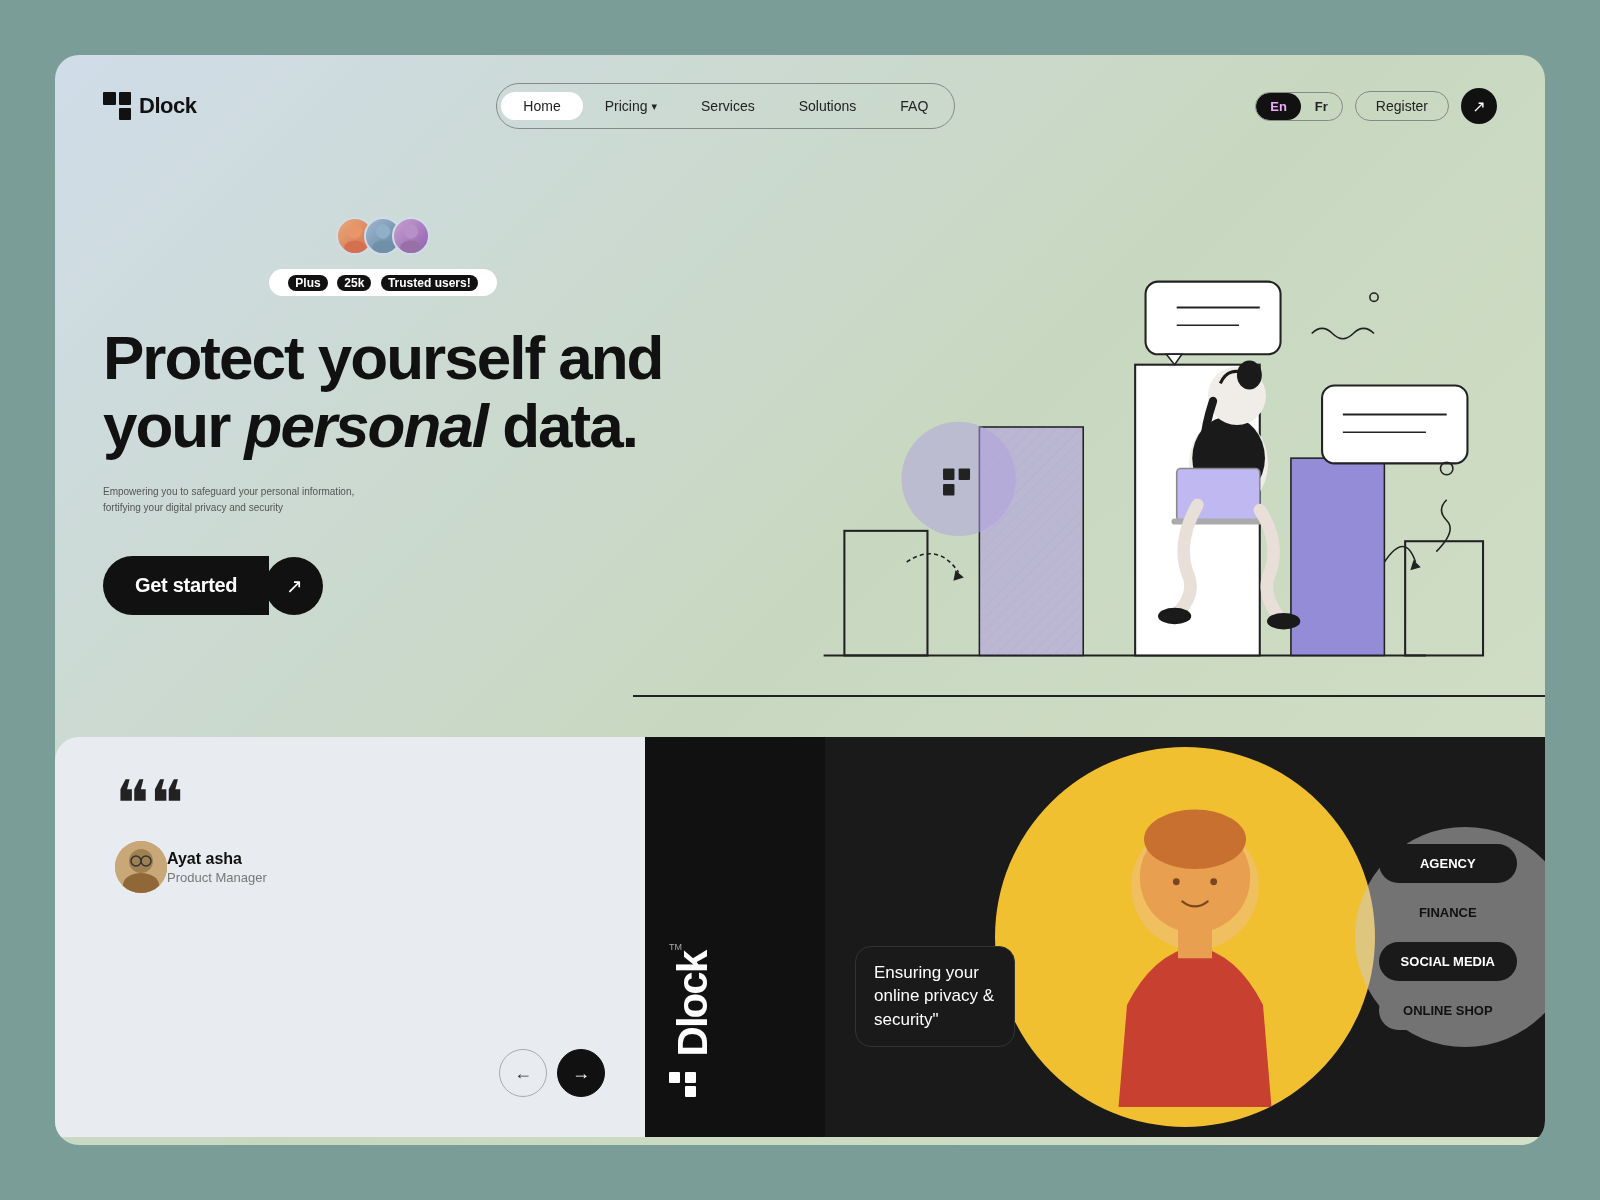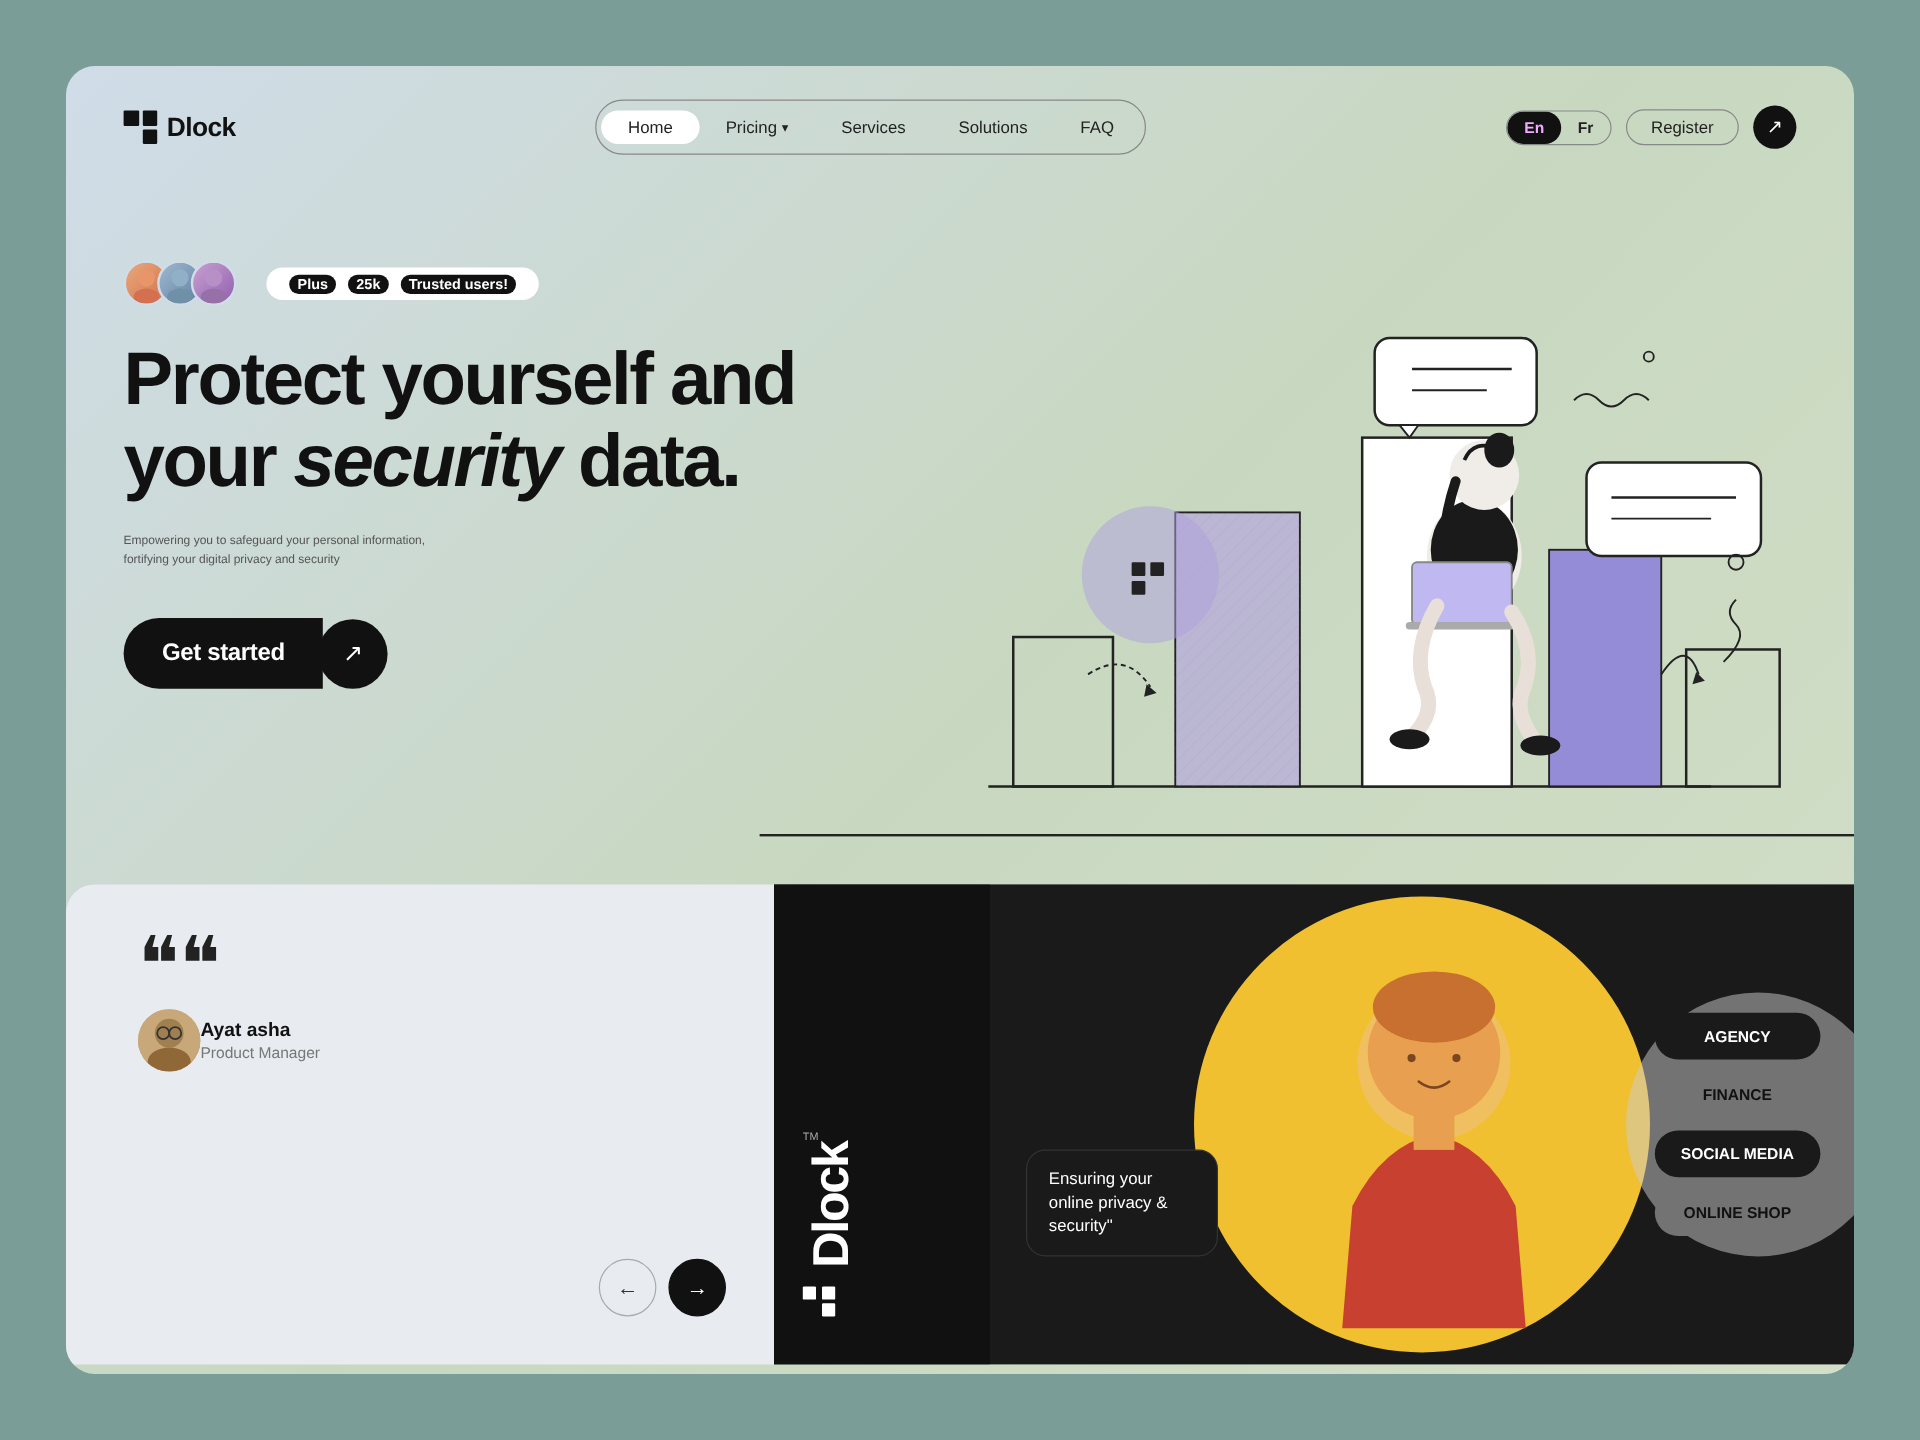--- a/index.html
+++ b/index.html
@@ -153,22 +153,23 @@
     }
 
     .hero-left {
       flex: 0 0 560px;
       padding-top: 40px;
     }
 
     .trusted-badge {
       display: flex;
       align-items: center;
-      gap: 25px;
+      gap: 14px;
       margin-bottom: 28px;
+      flex-direction: column;
     }
 
     .avatar-stack {
       display: flex;
     }
 
     .avatar-item {
       width: 38px;
       height: 38px;
       border-radius: 50%;
@@ -466,21 +467,21 @@
       left: 30px;
       background: #1a1a1a;
       border: 1px solid #333;
       border-radius: 16px;
       padding: 14px 18px;
       z-index: 3;
       max-width: 160px;
     }
 
     .speech-bubble-text {
-      font-size: 14px;
+      font-size: 17px;
       color: #fff;
       line-height: 1.4;
       font-weight: 500;
     }
 
     
     .tag-pills {
       position: absolute;
       right: 28px;
       top: 50%;
@@ -616,21 +617,21 @@
         </div>
         <div class="trusted-text">
           <span>Plus</span>
           <span>25k</span>
           <span>Trusted users!</span>
         </div>
       </div>
 
       <h1 class="hero-headline">
         <span>Protect yourself and</span><br>
-        <span>your </span><span class="italic-word">security</span><span> data.</span>
+        <span>your </span><span class="italic-word">personal</span><span> data.</span>
       </h1>
 
       <p class="hero-sub">
         Empowering you to safeguard your personal information,<br>
         fortifying your digital privacy and security
       </p>
 
       <div class="cta-group">
         <button class="get-started-btn">
           <span>Get started</span>

